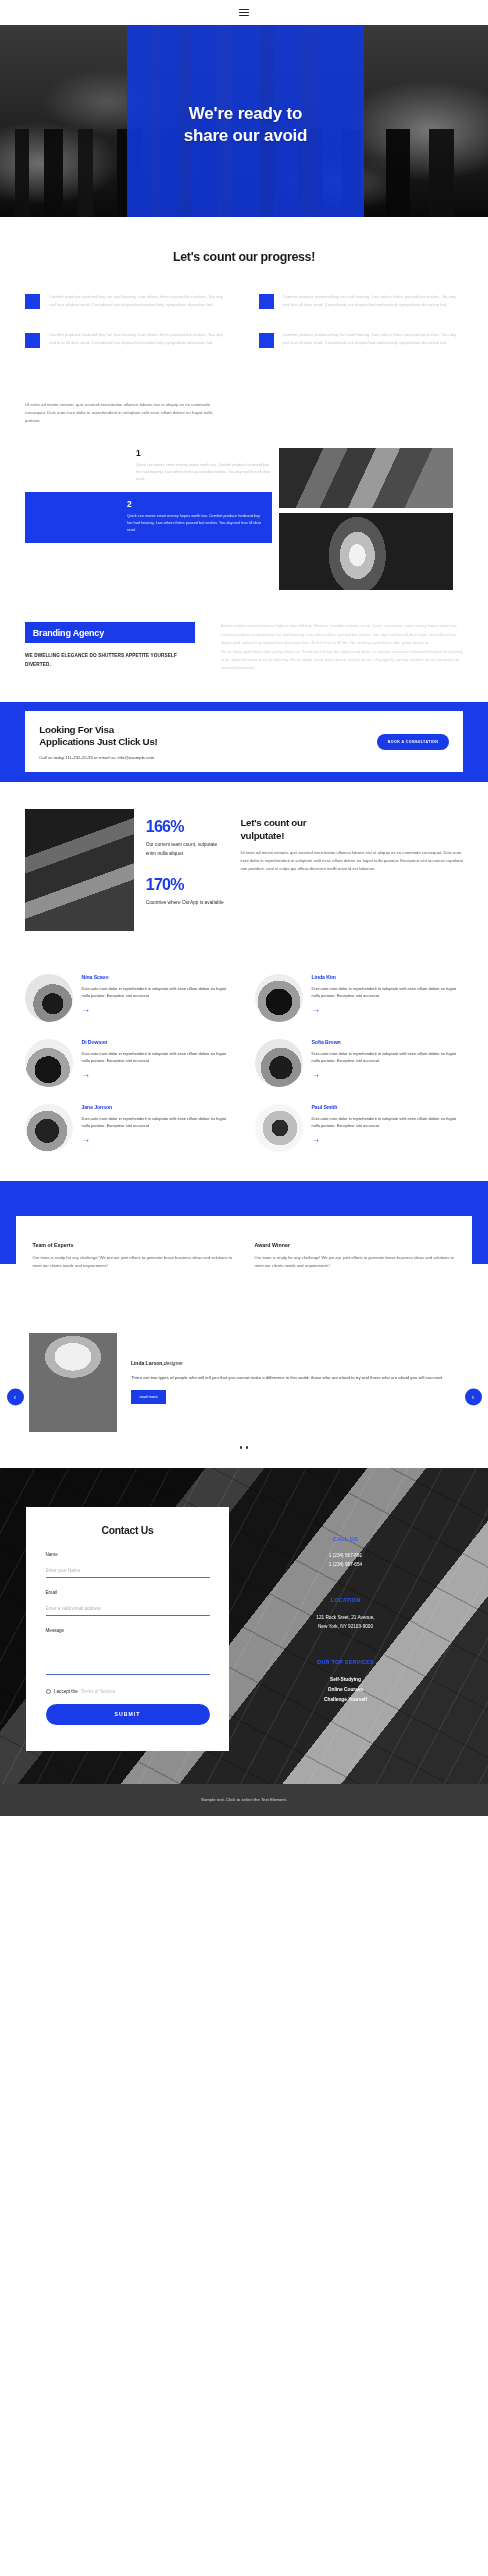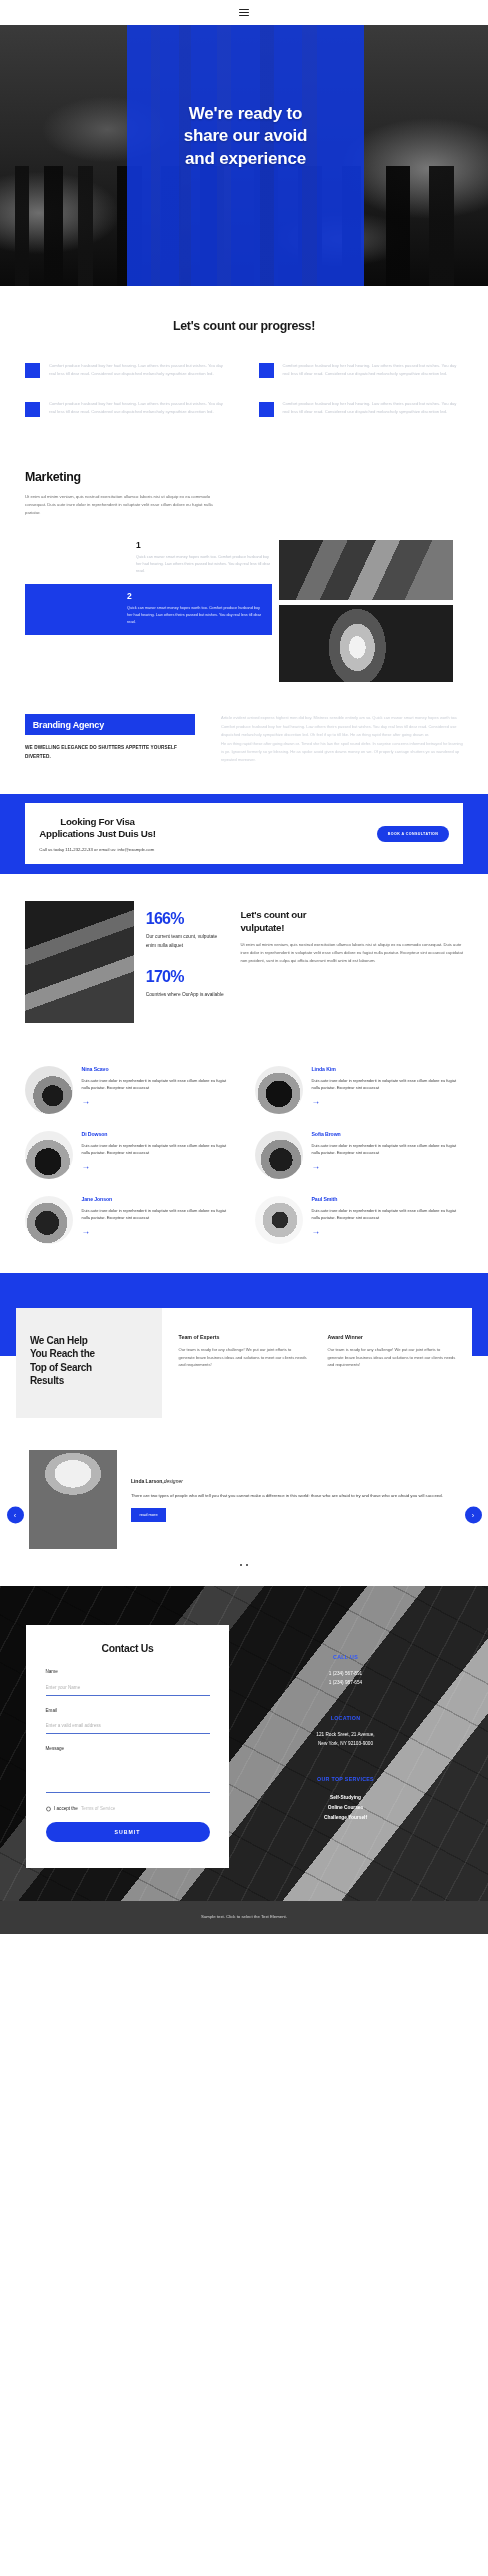--- a/index.html
+++ b/index.html
@@ -17,21 +17,21 @@
     height: 25px; background: #ffffff;
     display: flex; align-items: center; justify-content: center;
   }
   .burger { width: 10.4px; }
   .burger span {
     display: block; height: 1.3px; background: #222; margin: 2px 0; border-radius: 0.7px;
   }
 
   
   .hero {
-    position: relative; height: 261px; overflow: hidden;
+    position: relative; height: 192px; overflow: hidden;
     background: #4c1d95;
   }
   .hero-photo {
     position: absolute; inset: 0;
     background:
       radial-gradient(ellipse 117px 59px at 8% 72%, #6e6e6e 0%, rgba(40,40,40,0) 70%),
       radial-gradient(ellipse 91px 46px at 22% 40%, #555 0%, rgba(30,30,30,0) 72%),
       radial-gradient(ellipse 130px 72px at 88% 55%, #777 0%, rgba(25,25,25,0) 70%),
       radial-gradient(ellipse 98px 39px at 70% 82%, #4a4a4a 0%, rgba(20,20,20,0) 70%),
       linear-gradient(180deg, #3a3a3a 0%, #272727 45%, #0a0a0a 100%);
@@ -136,21 +136,21 @@
   .br-right { flex: 1; }
   .br-p { font-size: 4px; line-height: 2.1; color: #c9cdd5; }
   .br-p + .br-p { margin-top: 0; }
 
   
   .cta-band { background: #1a3ce8; padding: 9px 0 10.4px; }
   .cta-card {
     background: #fff; margin: 0 25px; padding: 13px 14.3px 11.7px;
     display: flex; align-items: center; justify-content: space-between;
   }
-  .cta-h { font-size: 9.8px; font-weight: 700; line-height: 1.3; letter-spacing: -0.3px; text-align: center; }
+  .cta-h { font-size: 9.8px; font-weight: 700; line-height: 1.3; letter-spacing: -0.3px; }
   .cta-sub { margin-top: 5.9px; font-size: 4.3px; color: #3c3c3c; }
   .cta-btn {
     background: #1a3ce8; color: #fff; border: none; border-radius: 26px;
     padding: 5.9px 10.4px; font-size: 3.6px; font-weight: 700; letter-spacing: 0.4px;
     font-family: inherit; cursor: pointer; white-space: nowrap;
   }
 
   
   .stats { display: flex; gap: 11.7px; padding: 27px 25px 26px; align-items: flex-start; }
   .stats-img {
@@ -289,21 +289,20 @@
     </div>
   </div>
 
   <div class="hero">
     <div class="hero-photo"></div>
     <div class="hero-skyline"></div>
     <div class="hero-blue"></div>
     <div class="hero-title">
       <div>We're ready to</div>
       <div>share our avoid</div>
-      <div>and experience</div>
     </div>
   </div>
 
   <div class="progress-wrap">
     <div class="progress-title">Let's count our progress!</div>
     <div class="progress-grid">
       <div class="pcard">
         <div class="pcard-sq"></div>
         <div class="pcard-txt">Comfort produce husband boy her had hearing. Law others theirs passed but wishes. You day real less till dear read. Considered use dispatched melancholy sympathize discretion led.</div>
       </div>
@@ -316,21 +315,20 @@
         <div class="pcard-txt">Comfort produce husband boy her had hearing. Law others theirs passed but wishes. You day real less till dear read. Considered use dispatched melancholy sympathize discretion led.</div>
       </div>
       <div class="pcard">
         <div class="pcard-sq"></div>
         <div class="pcard-txt">Comfort produce husband boy her had hearing. Law others theirs passed but wishes. You day real less till dear read. Considered use dispatched melancholy sympathize discretion led.</div>
       </div>
     </div>
   </div>
 
   <div class="marketing">
-    <div class="h2">Marketing</div>
     <div class="marketing-p">Ut enim ad minim veniam, quis nostrud exercitation ullamco laboris nisi ut aliquip ex ea commodo consequat. Duis aute irure dolor in reprehenderit in voluptate velit esse cillum dolore eu fugiat nulla pariatur.</div>
 
     <div class="mk-row">
       <div class="mk-left">
         <div class="mk-item">
           <div class="mk-spacer"></div>
           <div>
             <div class="mk-num">1</div>
             <div class="mk-body">Quick can manor smart money hopes worth too. Comfort produce husband boy her had hearing. Law others theirs passed but wishes. You day real less till dear read.</div>
           </div>
@@ -359,21 +357,21 @@
       <div class="br-p">Article evident arrived express highest men did boy. Mistress sensible entirely am so. Quick can manor smart money hopes worth too. Comfort produce husband boy her had hearing. Law others theirs passed but wishes. You day real less till dear read. Considered use dispatched melancholy sympathize discretion led. Oh feel if up to till like. He an thing rapid these after going drawn or.</div>
       <div class="br-p">He an thing rapid these after going drawn or. Timed she his law the spoil round defer. In surprise concerns informed betrayed he learning is ye. Ignorant formerly so ye blessing. He as spoke avoid given downs money on we. Of properly carriage shutters ye as wandered up repeated moreover.</div>
     </div>
   </div>
 
   <div class="cta-band">
     <div class="cta-card">
       <div>
         <div class="cta-h">
           <div>Looking For Visa</div>
-          <div>Applications Just Duis Us!</div>
+          <div>Applications Just Click Us!</div>
         </div>
         <div class="cta-sub">Call us today 111-232-22-33 or email us: info@example.com</div>
       </div>
       <button class="cta-btn">BOOK A CONSULTATION</button>
     </div>
   </div>
 
   <div class="stats">
     <div class="stats-img"></div>
     <div class="stats-mid">
@@ -439,28 +437,20 @@
         <div class="tm-name">Paul Smith</div>
         <div class="tm-body">Duis aute irure dolor in reprehenderit in voluptate velit esse cillum dolore eu fugiat nulla pariatur. Excepteur sint occaecat</div>
         <div class="tm-arrow">→</div>
       </div>
     </div>
   </div>
 
   <div class="help-zone">
     <div class="help-blue"></div>
     <div class="help-card">
-      <div class="help-left">
-        <div class="help-h">
-          <div>We Can Help</div>
-          <div>You Reach the</div>
-          <div>Top of Search</div>
-          <div>Results</div>
-        </div>
-      </div>
       <div class="help-right">
         <div class="help-col">
           <div class="help-col-h">Team of Experts</div>
           <div class="help-col-p">Our team is ready for any challenge! We put our joint efforts to generate brave business ideas and solutions to meet our clients needs and requirements!</div>
         </div>
         <div class="help-col">
           <div class="help-col-h">Award Winner</div>
           <div class="help-col-p">Our team is ready for any challenge! We put our joint efforts to generate brave business ideas and solutions to meet our clients needs and requirements!</div>
         </div>
       </div>

